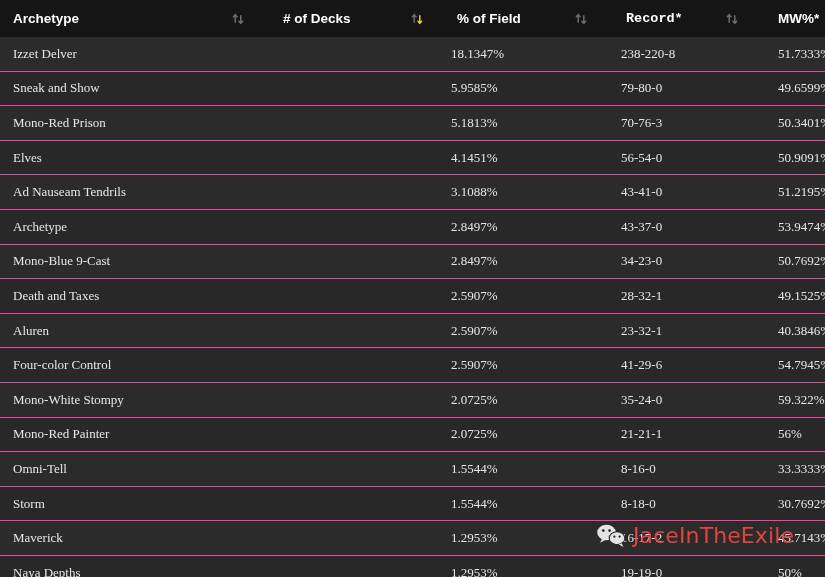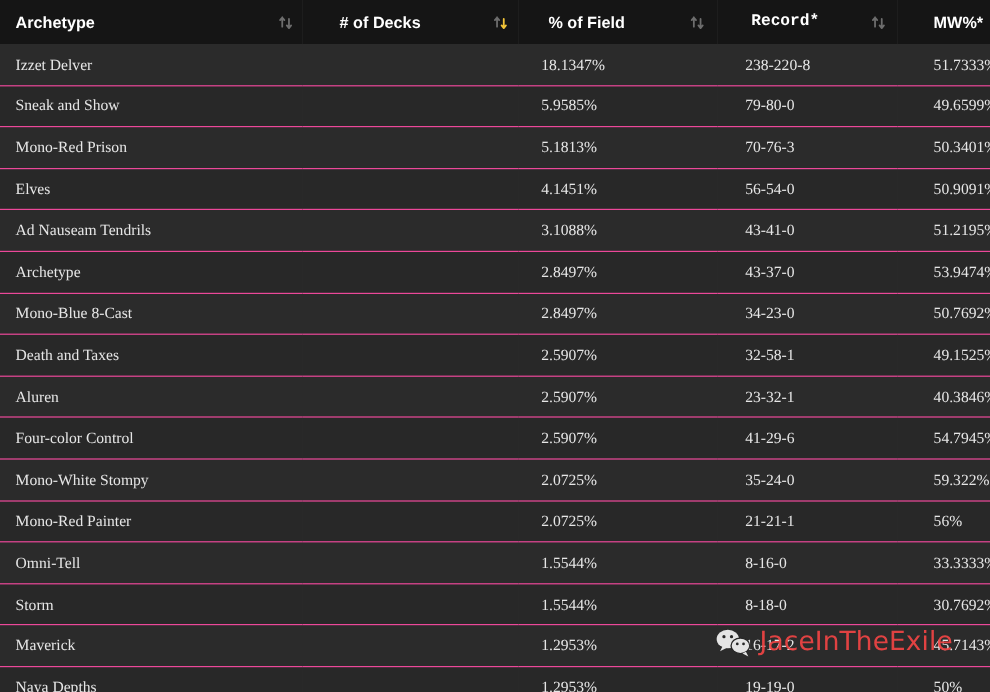--- a/index.html
+++ b/index.html
@@ -246,31 +246,31 @@
           <td class="cell-mw">51.2195%</td>
         </tr>
         <tr class="data-row">
           <td class="cell-archetype">Archetype</td>
           <td class="cell-decks">11</td>
           <td class="cell-field">2.8497%</td>
           <td class="cell-record">43-37-0</td>
           <td class="cell-mw">53.9474%</td>
         </tr>
         <tr class="data-row">
-          <td class="cell-archetype">Mono-Blue 8-Cast</td>
+          <td class="cell-archetype">Mono-Blue 9-Cast</td>
           <td class="cell-decks">11</td>
           <td class="cell-field">2.8497%</td>
           <td class="cell-record">34-23-0</td>
           <td class="cell-mw">50.7692%</td>
         </tr>
         <tr class="data-row">
           <td class="cell-archetype">Death and Taxes</td>
           <td class="cell-decks">10</td>
           <td class="cell-field">2.5907%</td>
-          <td class="cell-record">32-58-1</td>
+          <td class="cell-record">28-32-1</td>
           <td class="cell-mw">49.1525%</td>
         </tr>
         <tr class="data-row">
           <td class="cell-archetype">Aluren</td>
           <td class="cell-decks">10</td>
           <td class="cell-field">2.5907%</td>
           <td class="cell-record">23-32-1</td>
           <td class="cell-mw">40.3846%</td>
         </tr>
         <tr class="data-row">

